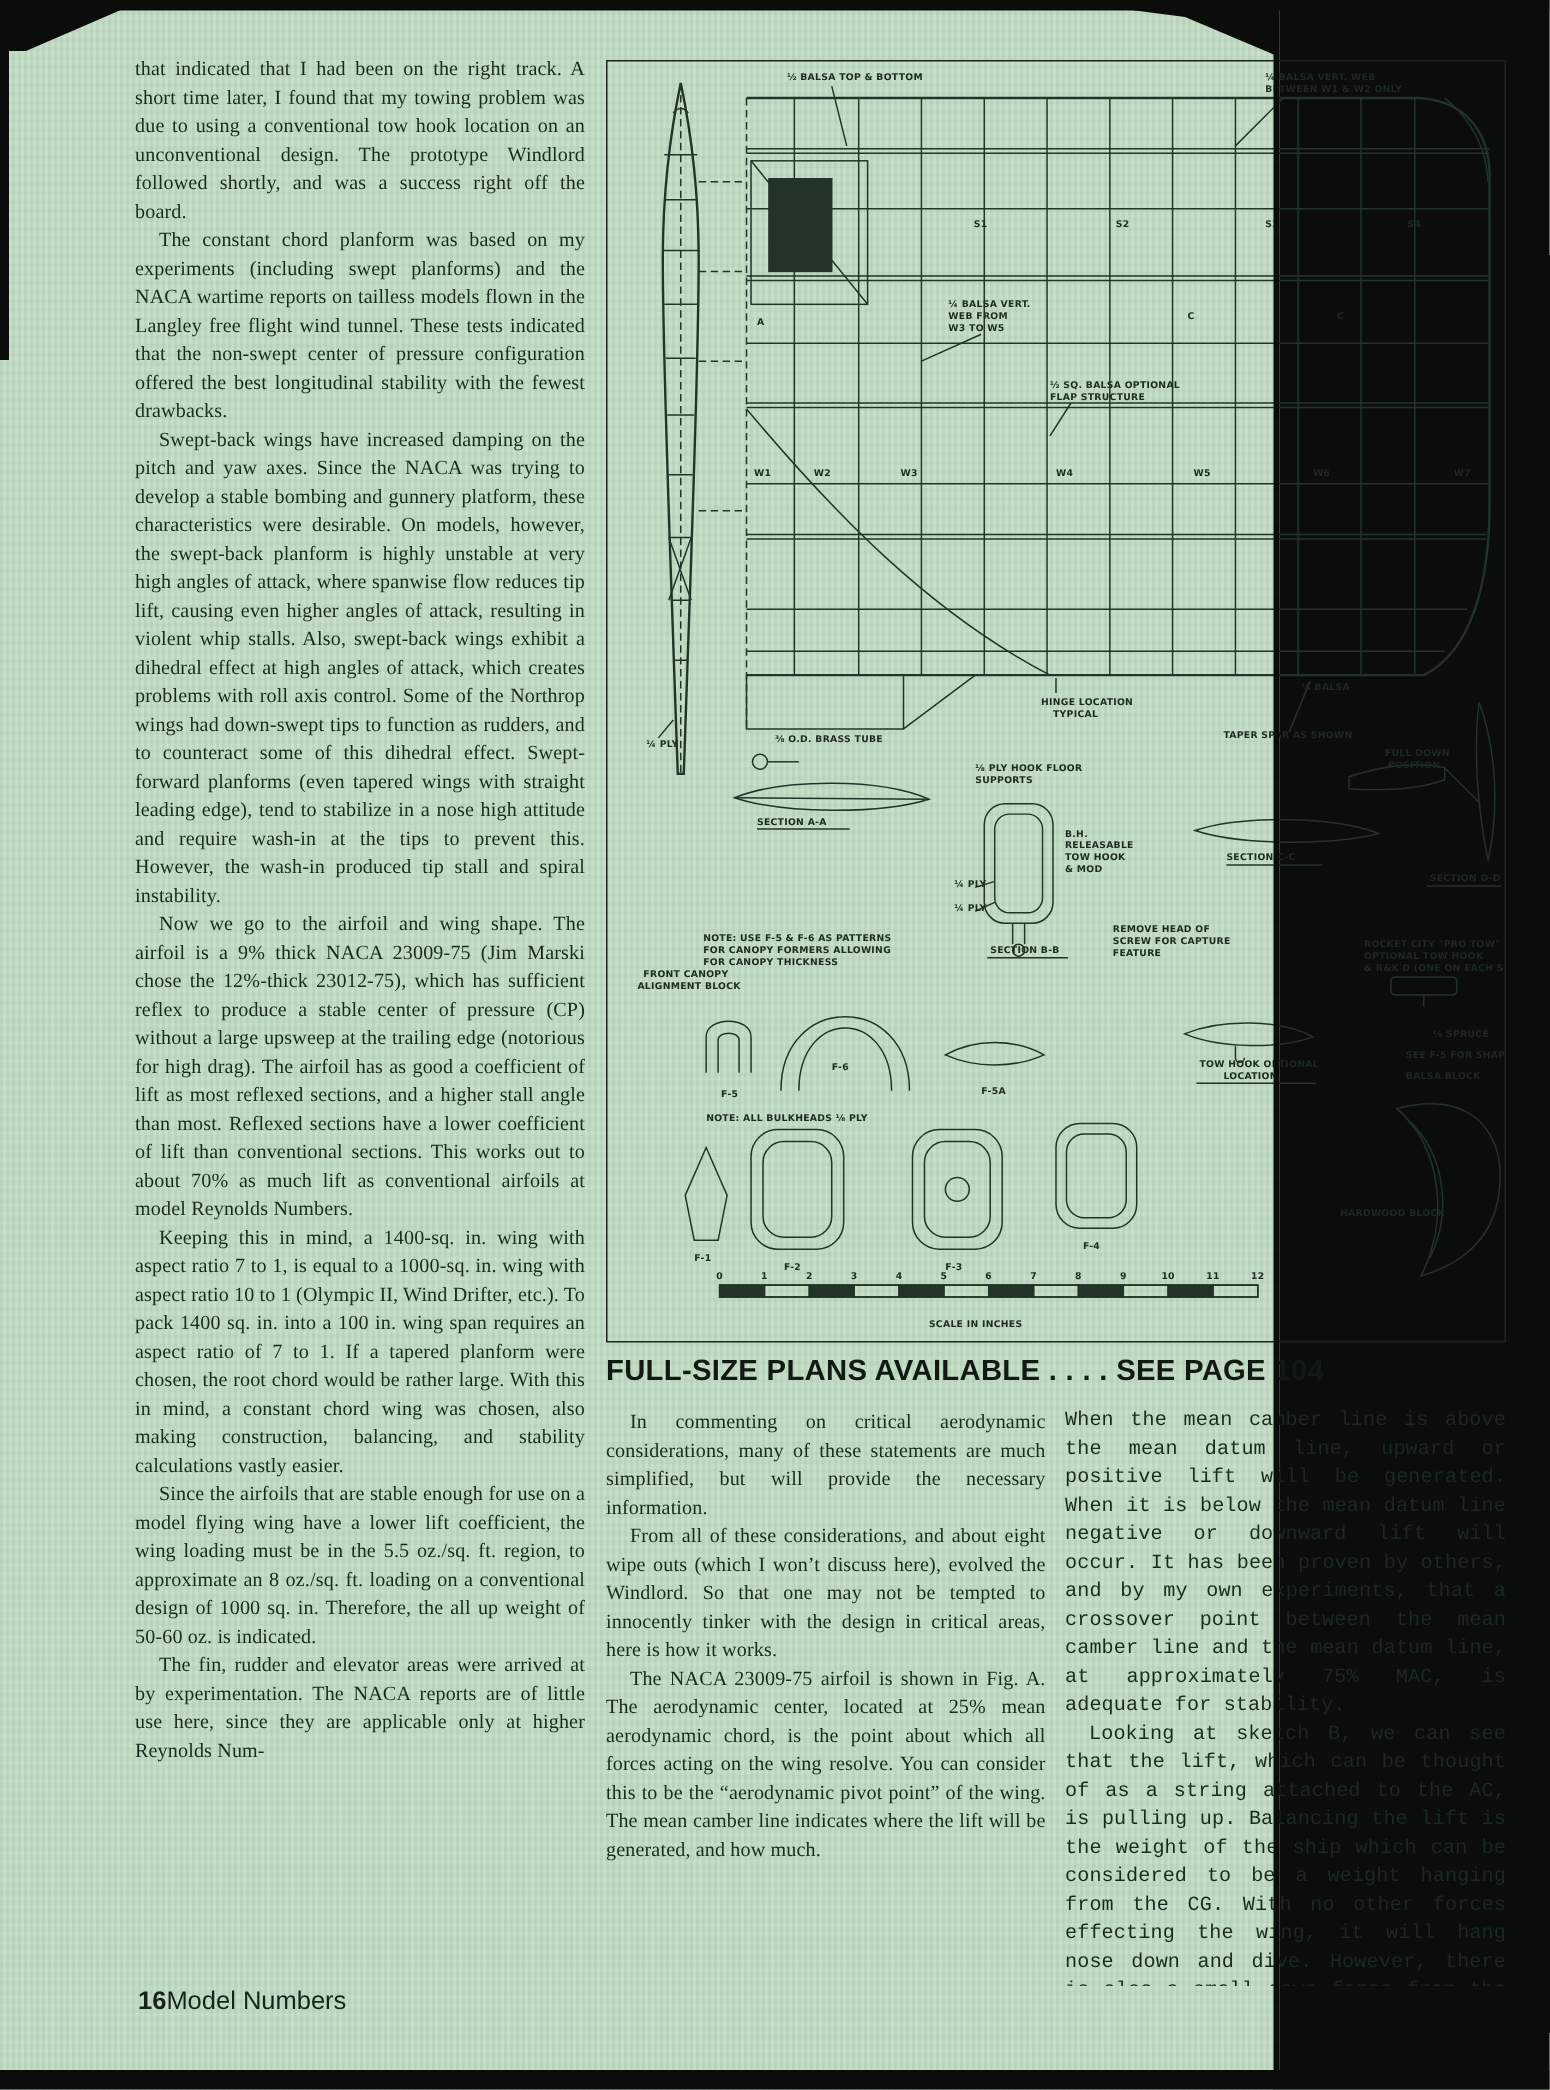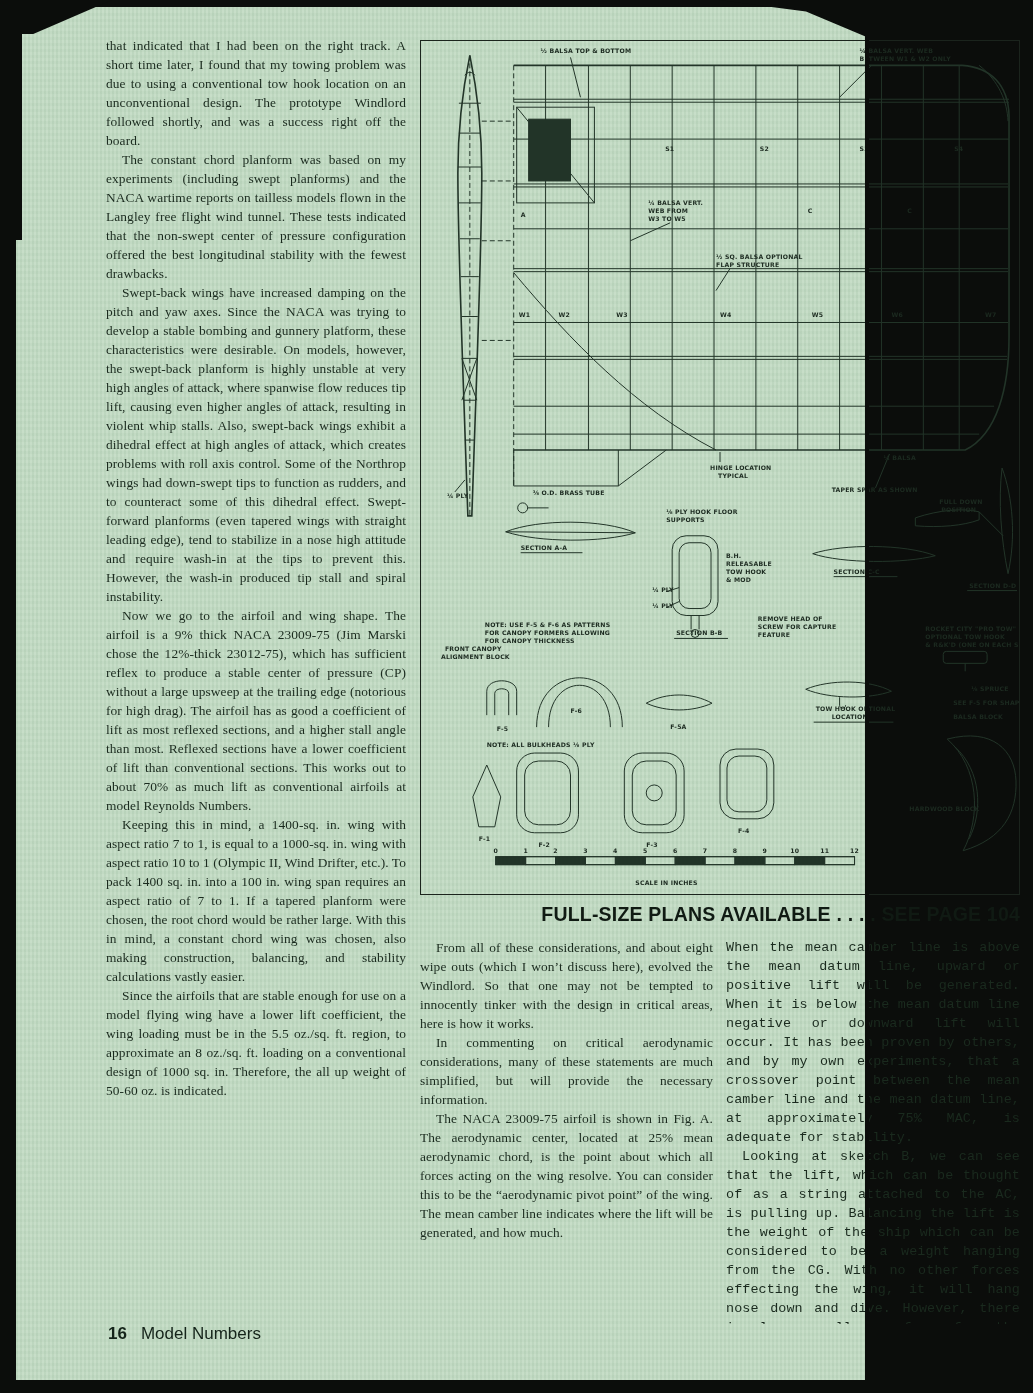--- a/index.html
+++ b/index.html
@@ -3,21 +3,21 @@
 <meta charset="utf-8">
 <title>Model Aviation — page 16</title>
 <style>
   html,body{margin:0;padding:0;}
   body{
     width:1033px;height:1393px;position:relative;background:#0b0d0b;
     font-family:"Liberation Serif","DejaVu Serif",serif;
     overflow:hidden;
   }
   .page{
-    position:absolute;left:16px;top:0;width:853px;height:1393px;
+    position:absolute;left:0;top:0;width:853px;height:1393px;
     background:#c2dbc3;
     background-image:
       repeating-linear-gradient(90deg, rgba(10,60,30,0.035) 0 2px, rgba(255,255,255,0.05) 2px 4px),
       repeating-linear-gradient(0deg, rgba(255,255,255,0.03) 0 3px, rgba(20,60,40,0.02) 3px 6px);
   }
   
   .edge{position:absolute;background:#0b0d0b;}
   .edge-top{left:0;top:0;width:1033px;height:7px;}
   .edge-tl{left:0;top:0;width:96px;height:34px;clip-path:polygon(0 0,100% 0,18% 100%,0 100%);}
   .edge-tr{right:0;top:0;width:150px;height:38px;clip-path:polygon(0 0,100% 0,100% 100%,58% 30%);}
@@ -49,41 +49,41 @@
     font-family:"DejaVu Sans",sans-serif;font-size:6.2px;fill:#1c2a20;
     letter-spacing:0.2px;font-weight:bold;stroke:none;
   }
   .plbl.mid{text-anchor:middle;}
 
   .headline{
     position:absolute;left:404px;top:903px;width:600px;
     font-family:"Liberation Sans","DejaVu Sans",sans-serif;
     font-weight:bold;font-size:19.5px;color:#101a13;letter-spacing:0.2px;
     white-space:nowrap;
-    text-align:right;
   }
   .footer{
     position:absolute;left:92px;top:1324px;
     font-family:"Liberation Sans","DejaVu Sans",sans-serif;
     font-size:17px;color:#15241a;
   }
-  .footer .pgnum{font-weight:bold;margin-right:14px;}
+  .footer .pgnum{font-weight:bold;margin-right:0;}
 </style>
 </head>
 <body>
 
 <div class="page">
 
   <div class="col left-col">
     <p>that indicated that I had been on the right track. A short time later, I found that my towing problem was due to using a conventional tow hook location on an unconventional design. The prototype Windlord followed shortly, and was a success right off the board.</p>
     <p class="ind">The constant chord planform was based on my experiments (including swept planforms) and the NACA wartime reports on tailless models flown in the Langley free flight wind tunnel. These tests indicated that the non-swept center of pressure configuration offered the best longitudinal stability with the fewest drawbacks.</p>
     <p class="ind">Swept-back wings have increased damping on the pitch and yaw axes. Since the NACA was trying to develop a stable bombing and gunnery platform, these characteristics were desirable. On models, however, the swept-back planform is highly unstable at very high angles of attack, where spanwise flow reduces tip lift, causing even higher angles of attack, resulting in violent whip stalls. Also, swept-back wings exhibit a dihedral effect at high angles of attack, which creates problems with roll axis control. Some of the Northrop wings had down-swept tips to function as rudders, and to counteract some of this dihedral effect. Swept-forward planforms (even tapered wings with straight leading edge), tend to stabilize in a nose high attitude and require wash-in at the tips to prevent this. However, the wash-in produced tip stall and spiral instability.</p>
     <p class="ind">Now we go to the airfoil and wing shape. The airfoil is a 9% thick NACA 23009-75 (Jim Marski chose the 12%-thick 23012-75), which has sufficient reflex to produce a stable center of pressure (CP) without a large upsweep at the trailing edge (notorious for high drag). The airfoil has as good a coefficient of lift as most reflexed sections, and a higher stall angle than most. Reflexed sections have a lower coefficient of lift than conventional sections. This works out to about 70% as much lift as conventional airfoils at model Reynolds Numbers.</p>
     <p class="ind">Keeping this in mind, a 1400-sq. in. wing with aspect ratio 7 to 1, is equal to a 1000-sq. in. wing with aspect ratio 10 to 1 (Olympic II, Wind Drifter, etc.). To pack 1400 sq. in. into a 100 in. wing span requires an aspect ratio of 7 to 1. If a tapered planform were chosen, the root chord would be rather large. With this in mind, a constant chord wing was chosen, also making construction, balancing, and stability calculations vastly easier.</p>
     <p class="ind">Since the airfoils that are stable enough for use on a model flying wing have a lower lift coefficient, the wing loading must be in the 5.5 oz./sq. ft. region, to approximate an 8 oz./sq. ft. loading on a conventional design of 1000 sq. in. Therefore, the all up weight of 50-60 oz. is indicated.</p>
+    <p class="ind">The fin, rudder and elevator areas were arrived at by experimentation. The NACA reports are of little use here, since they are applicable only at higher Reynolds Num-</p>
   </div>
 
   <div class="plan-box">
     <svg class="plan-svg" viewBox="0 0 600 855" xmlns="http://www.w3.org/2000/svg">
       <g class="ink">
 
         <path class="thick" d="M49 14 C41 52 37 92 37 132 C37 198 41 300 45 418 L47 476 L51 476 L53 418 C57 300 61 198 61 132 C61 92 57 52 49 14 Z"></path>
         <line class="dash" x1="49" y1="14" x2="49" y2="476"></line>
         <path d="M38 62 L60 62 M38 92 L60 92 M37 126 L61 126 M38 162 L60 162 M39 198 L59 198 M40 236 L58 236 M41 276 L57 276 M42 318 L56 318 M43 360 L55 360 M44 400 L54 400"></path>
         <path d="M41 318 L56 360 M56 318 L41 360"></path>
@@ -251,22 +251,22 @@
         <rect x="375" y="818" width="30" height="8" style="stroke:#223428;fill:#223428"></rect>
         <text x="405" y="814" class="plbl mid">11</text>
         <rect x="405" y="818" width="30" height="8" style="stroke:#223428;fill:none"></rect>
         <text x="435" y="814" class="plbl mid">12</text>
       </svg>
   </div>
 
   <div class="headline">FULL-SIZE PLANS AVAILABLE . . . . SEE PAGE 104</div>
 
   <div class="col mid-col">
+    <p class="ind">In commenting on critical aerodynamic considerations, many of these statements are much simplified, but will provide the necessary information.</p>
     <p class="ind">From all of these considerations, and about eight wipe outs (which I won’t discuss here), evolved the Windlord. So that one may not be tempted to innocently tinker with the design in critical areas, here is how it works.</p>
-    <p class="ind">In commenting on critical aerodynamic considerations, many of these statements are much simplified, but will provide the necessary information.</p>
     <p class="ind">The NACA 23009-75 airfoil is shown in Fig. A. The aerodynamic center, located at 25% mean aerodynamic chord, is the point about which all forces acting on the wing resolve. You can consider this to be the “aerodynamic pivot point” of the wing. The mean camber line indicates where the lift will be generated, and how much.</p>
   </div>
 
   <div class="col right-col">
     <p>When the mean camber line is above the mean datum line, upward or positive lift will be generated. When it is below the mean datum line negative or downward lift will occur. It has been proven by others, and by my own experiments, that a crossover point between the mean camber line and the mean datum line, at approximately 75% MAC, is adequate for stability.</p>
     <p class="ind">Looking at sketch B, we can see that the lift, which can be thought of as a string attached to the AC, is pulling up. Balancing the lift is the weight of the ship which can be considered to be a weight hanging from the CG. With no other forces effecting the wing, it will hang nose down and dive. However, there is also a small down force from the reflexed area of the wing near the trailing edge. This lift acts through the pivot point A(AC), balancing the weight</p>
   </div>
 
   <div class="footer">
     <span class="pgnum">16</span><span>Model Numbers</span>

